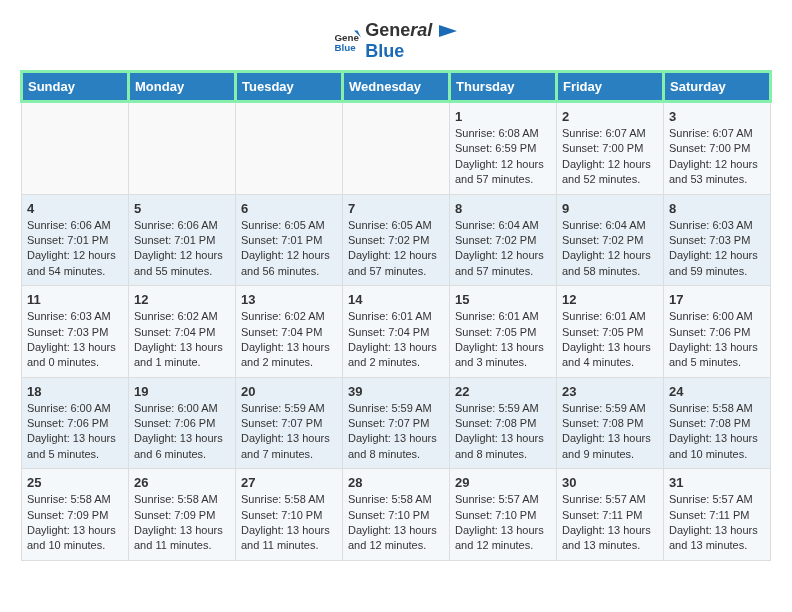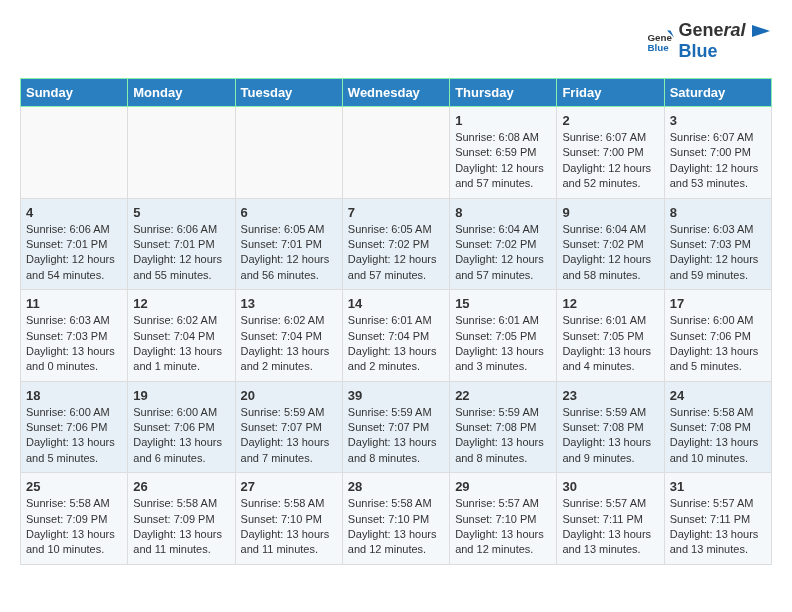--- a/index.html
+++ b/index.html
@@ -5,23 +5,23 @@
     * { box-sizing: border-box; margin: 0; padding: 0; }
     body {
       font-family: Arial, sans-serif;
       background: #fff;
       width: 792px;
       min-height: 612px;
       padding: 20px;
     }
     .header {
       display: flex;
-      justify-content: flex-end;
+      justify-content: center;
       align-items: flex-start;
-      margin-bottom: 16px;
+      margin-bottom: 8px;
     }
     .logo {
       display: flex;
       align-items: center;
       gap: 4px;
     }
     .logo-icon {
       width: 28px;
       height: 28px;
     }
@@ -44,21 +44,21 @@
     }
     thead tr {
       background-color: #2a7fc1;
     }
     thead th {
       color: #fff;
       font-size: 13px;
       font-weight: bold;
       padding: 6px 5px;
       text-align: left;
-      border: 1px solid #86efac;
+      border: 3px solid #86efac;
     }
     tbody tr {
       border: 1px solid #ccc;
     }
     tbody td {
       vertical-align: top;
       padding: 6px 5px;
       font-size: 11px;
       color: #333;
       border: 1px solid #ddd;

